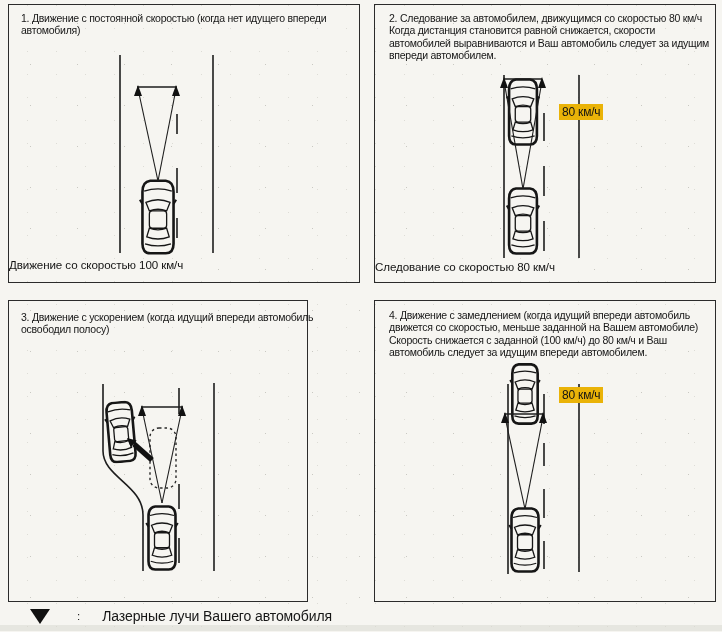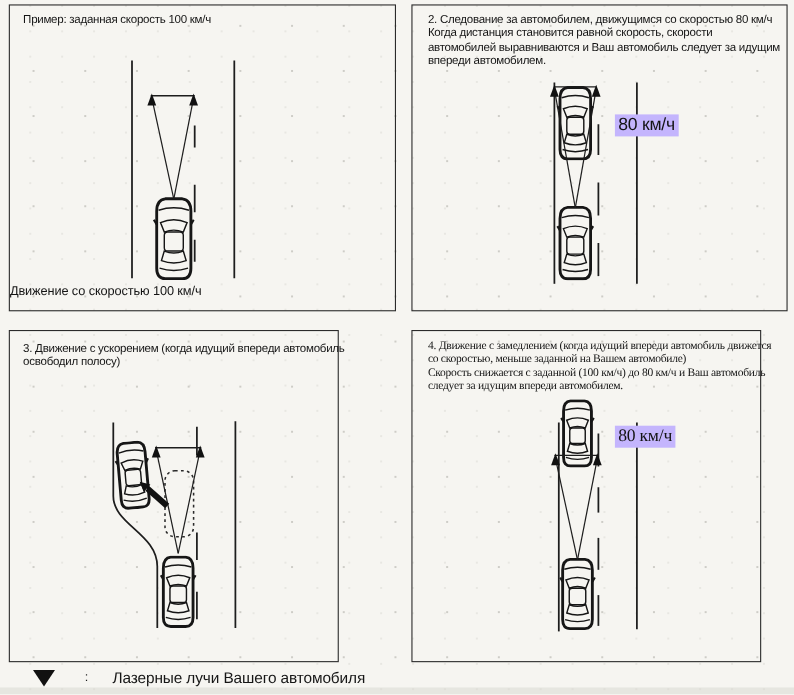--- a/index.html
+++ b/index.html
@@ -11,35 +11,35 @@
       radial-gradient(circle, #dddcd6 0.5px, transparent 0.8px);
     background-size:47px 41px, 29px 23px;
     background-position:7px 3px, 13px 17px;
     font-family:"Liberation Sans", sans-serif;
     color:#1c1c1c;
   }
   .panel{position:absolute;border:1.6px solid #2b2b2b;box-sizing:border-box;}
   .p1{left:8px;top:4px;width:352px;height:279px;}
   .p2{left:374px;top:4px;width:342px;height:279px;}
   .p3{left:8px;top:300px;width:300px;height:302px;}
-  .p4{left:374px;top:300px;width:318px;height:302px;font-family:Liberation Serif, serif;}
+  .p4{left:374px;top:300px;width:342px;height:302px;}
   .hdr{position:absolute;left:12px;top:7px;width:326px;
        font-size:10.5px;line-height:12.3px;letter-spacing:-0.25px;color:#161616;}
   .p2 .hdr,.p4 .hdr{left:14px;width:322px;}
   .p3 .hdr{top:10px;}
   .p4 .hdr{top:8px;}
   .hdr div{margin:0;}
   .diag{position:absolute;left:0;top:0;}
   .cap{position:absolute;font-size:11.6px;letter-spacing:-0.1px;color:#141414;text-align:left;}
   .cap1{left:0;top:253px;width:320px;}
   .cap2{left:0;top:255px;width:326px;}
   .cap3{left:0;top:279px;width:324px;}
   .cap4{left:0;top:279px;width:322px;}
-  .speed{position:absolute;font-size:16px;letter-spacing:-0.2px;color:#141414;
-         background:#c4b5fd;padding:1px 3px;white-space:nowrap;}
+  .speed{position:absolute;font-size:12px;letter-spacing:-0.2px;color:#141414;
+         background:#eab308;padding:1px 3px;white-space:nowrap;}
   .sp2{left:184px;top:99px;}
   .sp4{left:184px;top:86px;}
   .legend{position:absolute;left:30px;top:606px;display:flex;align-items:flex-start;}
   .tri-down{width:0;height:0;border-left:10px solid transparent;border-right:10px solid transparent;
             border-top:15px solid #111;margin-top:3px;}
   .legend .colon{margin-left:27px;font-size:11.5px;line-height:20px;}
   .legend .ltext{margin-left:22px;font-size:14px;line-height:20px;letter-spacing:-0.1px;color:#161616;}
   .scan-band{position:absolute;left:0;right:0;top:625px;height:6px;background:#d9d8d2;opacity:.55;}
   svg line, svg path, svg rect{vector-effect:non-scaling-stroke;}
 </style>
@@ -56,21 +56,21 @@
       <path d="M12,57 Q22,61 32,57 L35,67 Q22,72 9,67 Z" fill="none" stroke="#161616" stroke-width="1.3"></path>
       <path d="M7,75 Q22,80 37,75" fill="none" stroke="#161616" stroke-width="1.3"></path>
       <line x1="4" y1="29" x2="1" y2="24" stroke="#161616" stroke-width="2"></line>
       <line x1="40" y1="29" x2="43" y2="24" stroke="#161616" stroke-width="2"></line>
     </symbol>
   </defs>
 </svg>
 
 <div class="panel p1">
   <div class="hdr">
-    <div>Пример: заданная скорость 100 км/ч</div>
+    <div>1. Движение с постоянной скоростью (когда нет идущего впереди автомобиля)</div>
   </div>
   <svg class="diag" width="349" height="276" viewBox="0 0 349 276">
     <g stroke="#1d1d1d" stroke-width="1.6">
       <line x1="111" y1="50" x2="111" y2="248"></line>
       <line x1="204" y1="50" x2="204" y2="248"></line>
       <g>
         <line x1="168" y1="109" x2="168" y2="129"></line>
         <line x1="168" y1="163" x2="168" y2="188"></line>
         <line x1="168" y1="213" x2="168" y2="233"></line>
       </g>
@@ -83,21 +83,21 @@
       <polygon points="125,91 133,91 129,80" fill="#111"></polygon>
       <polygon points="163,91 171,91 167,80" fill="#111"></polygon>
     </g>
   </svg>
   <div class="cap cap1">Движение со скоростью 100 км/ч</div>
 </div>
 
 <div class="panel p2">
   <div class="hdr">
     <div>2. Следование за автомобилем, движущимся со скоростью 80 км/ч</div>
-    <div>Когда дистанция становится равной скорость, скорости автомобилей выравниваются и Ваш автомобиль следует за идущим впереди автомобилем.</div>
+    <div>Когда дистанция становится равной снижается, скорости автомобилей выравниваются и Ваш автомобиль следует за идущим впереди автомобилем.</div>
   </div>
   <svg class="diag" width="339" height="276" viewBox="0 0 339 276">
     <g stroke="#1d1d1d" stroke-width="1.6">
       <line x1="129" y1="70" x2="129" y2="253"></line>
       <line x1="204" y1="70" x2="204" y2="253"></line>
       <g>
         <line x1="169" y1="108" x2="169" y2="136"></line>
         <line x1="169" y1="161" x2="169" y2="191"></line>
         <line x1="169" y1="216" x2="169" y2="246"></line>
       </g>
@@ -106,20 +106,21 @@
     <use href="#car-top" x="130" y="182" width="36" height="68"></use>
     <g>
       <line x1="148" y1="184" x2="129" y2="76" stroke="#1d1d1d" stroke-width="1.1"></line>
       <line x1="148" y1="184" x2="167" y2="76" stroke="#1d1d1d" stroke-width="1.1"></line>
       <line x1="129" y1="74" x2="167" y2="74" stroke="#1d1d1d" stroke-width="1.3"></line>
       <polygon points="125,83 133,83 129,72" fill="#111"></polygon>
       <polygon points="163,83 171,83 167,72" fill="#111"></polygon>
     </g>
   </svg>
   <div class="speed sp2">80 км/ч</div>
+  <div class="cap cap2">Следование со скоростью 80 км/ч</div>
 </div>
 
 <div class="panel p3">
   <div class="hdr">
     <div>3. Движение с ускорением (когда идущий впереди автомобиль освободил полосу)</div>
   </div>
   <svg class="diag" width="349" height="299" viewBox="0 0 349 299">
     <path d="M94,83 L94,150 C94,176 134,184 134,214 L134,270" fill="none" stroke="#1d1d1d" stroke-width="1.6"></path>
     <g stroke="#1d1d1d" stroke-width="1.6">
       <line x1="205" y1="82" x2="205" y2="270"></line>

